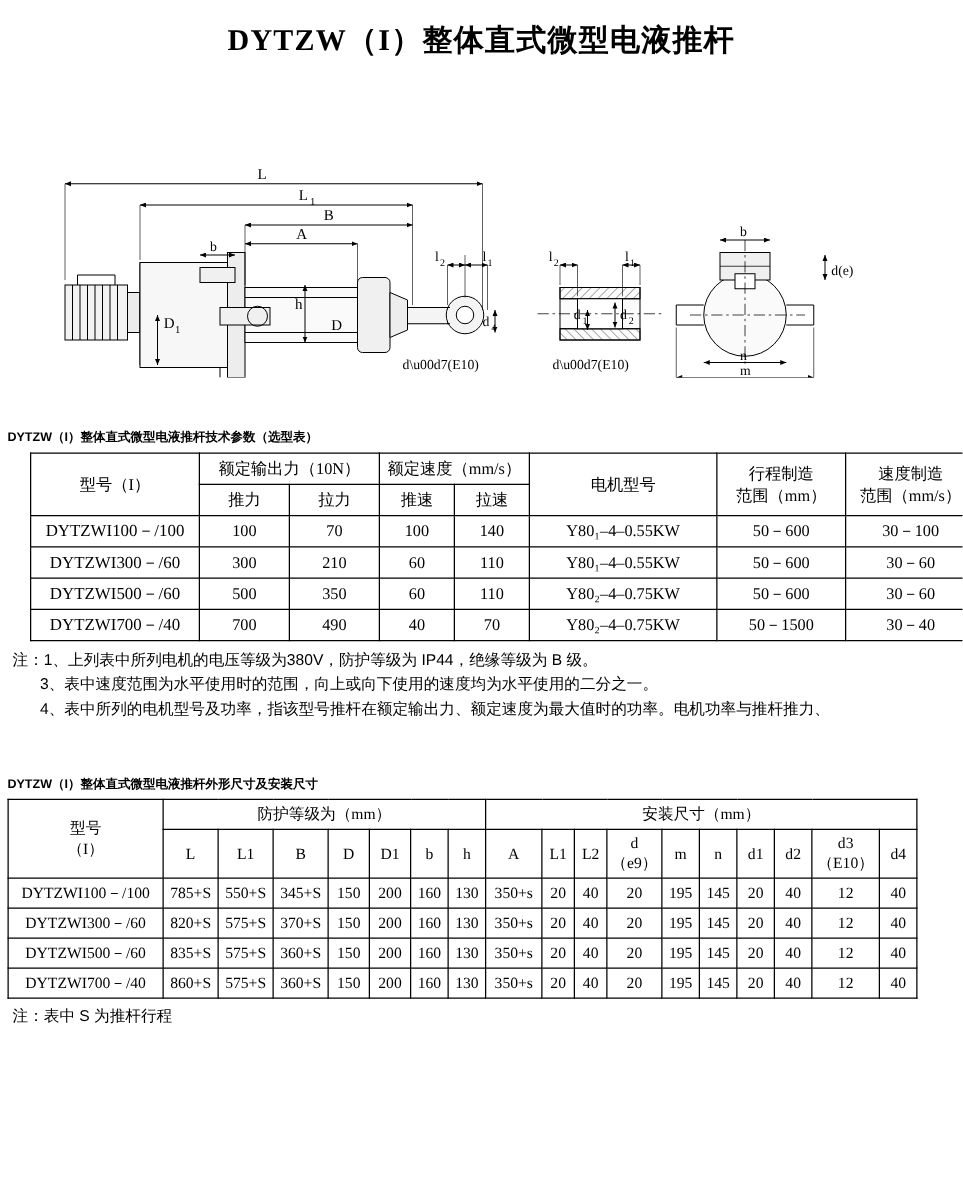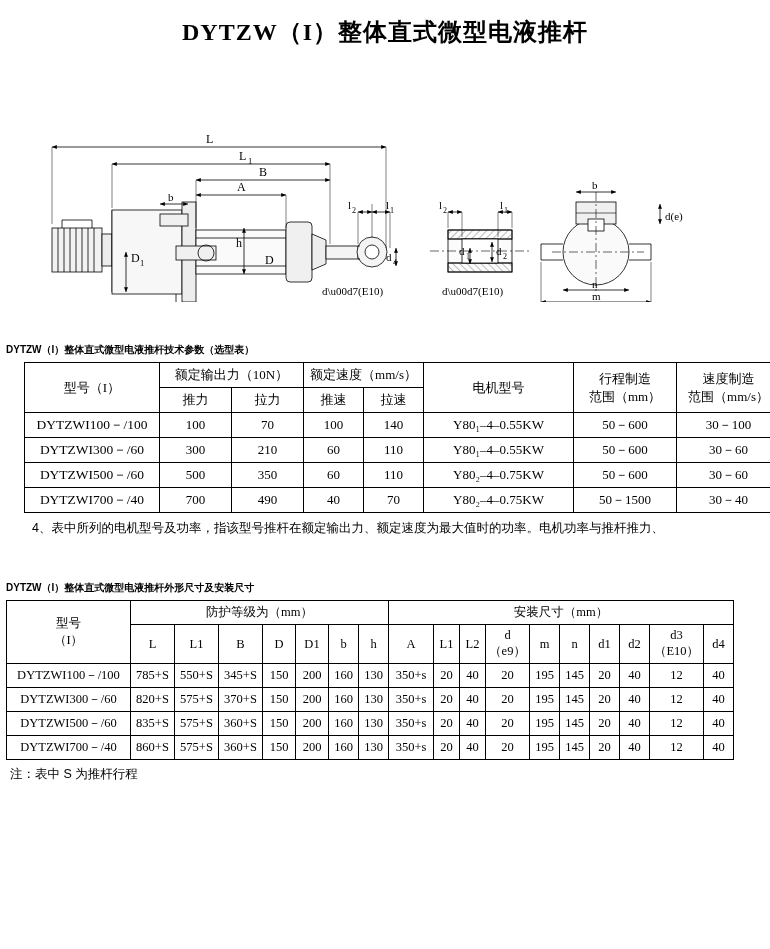--- a/index.html
+++ b/index.html
@@ -335,20 +335,22 @@
         <td>40</td>
         <td>70</td>
         <td>Y80₂–4–0.75KW</td>
         <td>50－1500</td>
         <td>30－40</td>
       </tr>
     </tbody>
   </table>
 
   <div class="notes">
+    <div>注：1、上列表中所列电机的电压等级为380V，防护等级为 IP44，绝缘等级为 B 级。</div>
+    <div class="indent">3、表中速度范围为水平使用时的范围，向上或向下使用的速度均为水平使用的二分之一。</div>
     <div class="indent">4、表中所列的电机型号及功率，指该型号推杆在额定输出力、额定速度为最大值时的功率。电机功率与推杆推力、</div>
   </div>
 
   <div class="section-heading">DYTZW（I）整体直式微型电液推杆外形尺寸及安装尺寸</div>
 
   <table class="dims">
     <colgroup>
       <col style="width:124px">
       <col style="width:44px">
       <col style="width:44px">

